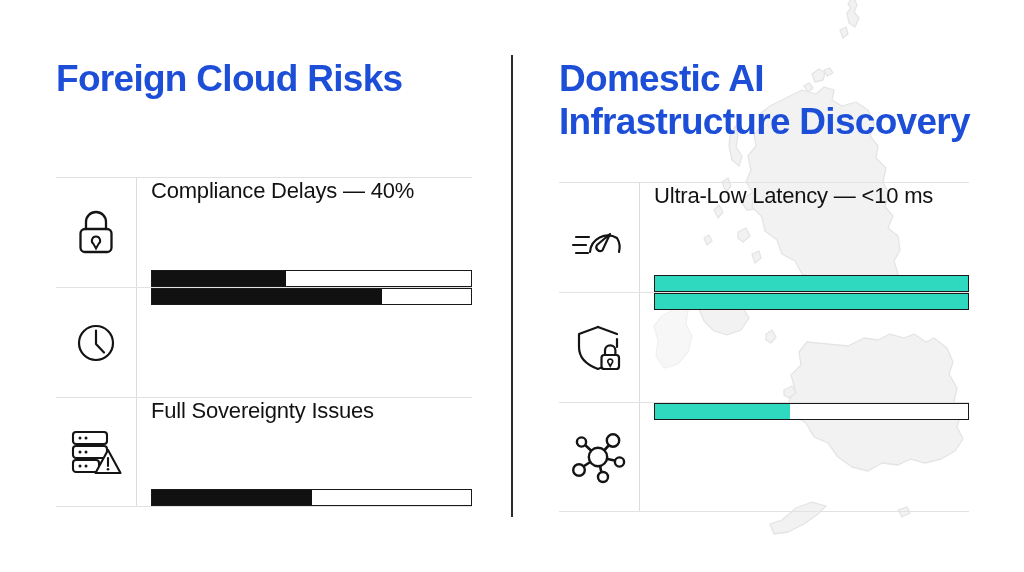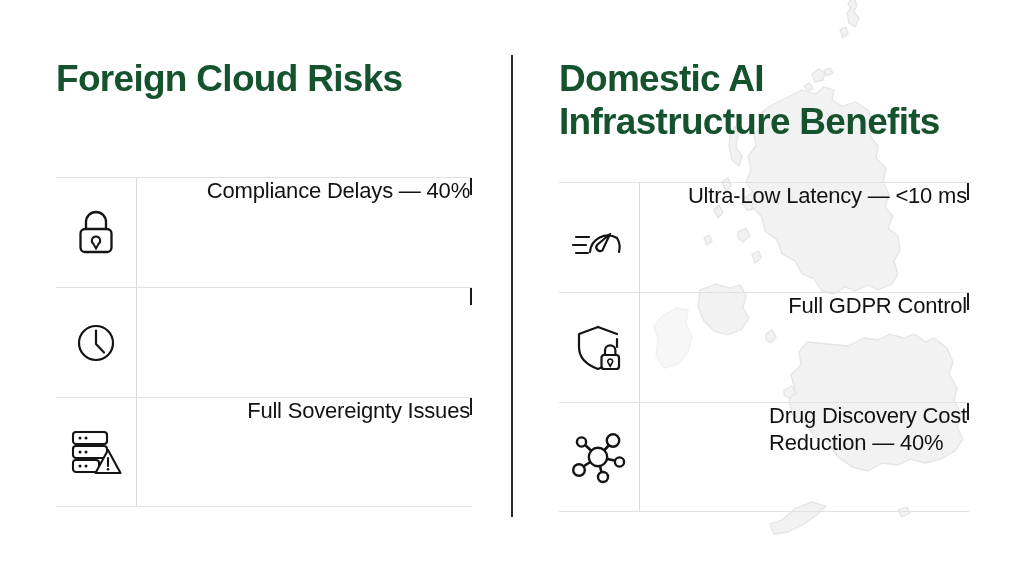--- a/index.html
+++ b/index.html
@@ -53,21 +53,21 @@
     top: 0;
   }
   .column.left  { left: 56px;  width: 416px; }
   .column.right { left: 559px; width: 410px; }
 
   .col-title {
     font-size: 37px;
     font-weight: 700;
     letter-spacing: -0.7px;
     line-height: 1.16;
-    color: #14532d;
+    color: #1d4ed8;
     position: absolute;
     top: 58px;
     white-space: pre-line;
   }
   .column.left  .col-title { left: 0; }
   .column.right .col-title { left: 0; width: 420px; }
 
   
   .rows {
     position: absolute;
@@ -91,23 +91,24 @@
     flex: 0 0 80px;
     display: flex;
     align-items: center;
     justify-content: center;
   }
   .row-icon svg { display: block; }
 
   .row-body {
     flex: 1 1 auto;
     border-left: 1px solid #dcdcdc;
-    padding-left: 23px;
+    padding-left: 14px;
     display: flex;
-    justify-content: flex-end;
+    flex-direction: column;
+    justify-content: space-between;
   }
 
   .row-label {
     font-size: 22px;
     font-weight: 400;
     line-height: 1.22;
     letter-spacing: -0.2px;
     color: #121212;
     white-space: pre-line;
     margin-bottom: 9px;
@@ -248,21 +249,21 @@
           </div>
         </div>
       </div>
 
     </div>
   </section>
 
   <section class="column right">
 
     <h1 class="col-title">Domestic AI
-Infrastructure Benefits</h1>
+Infrastructure Discovery</h1>
 
     <div class="rows">
 
       <div class="row">
         <div class="row-icon">
           <svg width="58" height="48" viewBox="0 0 58 48" fill="none" stroke="#141414" stroke-width="2.2" stroke-linecap="round">
             <path d="M20 38 A18 18 0 0 1 47 24 A18 18 0 0 1 49 38"></path>
             <path d="M40 20 L27 31 a3.9 3.9 0 0 0 5.4 5.4 z" stroke-linejoin="round"></path>
             <path d="M6 23 H19"></path>
             <path d="M3 31 H16"></path>
@@ -282,42 +283,39 @@
           <svg width="54" height="52" viewBox="0 0 54 52" fill="none" stroke="#141414" stroke-width="2.2">
             <path d="M26 5 L7 12 v13 c0 11 8 18 19 22 2.2 -0.85 4.2 -1.8 6 -2.9" stroke-linecap="round" stroke-linejoin="round"></path>
             <path d="M45 17 v8" stroke-linecap="round"></path>
             <path d="M45 12 L26 5" stroke-linecap="round"></path>
             <path d="M33 33 v-4.5 a5.2 5.2 0 0 1 10.4 0 V33" stroke-linecap="round"></path>
             <rect x="29.5" y="33" width="17.5" height="14" rx="2.8" fill="#ffffff"></rect>
             <path d="M38.2 37 a2.5 2.5 0 0 0 -1.6 4.4 l1.6 2.9 1.6 -2.9 A2.5 2.5 0 0 0 38.2 37 z" stroke-width="1.7"></path>
           </svg>
         </div>
         <div class="row-body">
-          <div class="row-label">Full GDPR Control</div>
           <div class="bar-track">
             <div class="bar-fill" style="width: 100%; background: rgb(47, 217, 191);"></div>
           </div>
         </div>
       </div>
 
       <div class="row two-line">
         <div class="row-icon">
           <svg width="56" height="54" viewBox="0 0 56 54" fill="none" stroke="#141414" stroke-width="2.4">
             <path d="M27 27 L13 14 M27 27 L40 13 M27 27 L46 31 M27 27 L10 38 M27 27 L31 45" stroke-width="2.6"></path>
             <circle cx="27" cy="27" r="9.2" fill="#ffffff"></circle>
             <circle cx="10.5" cy="12" r="4.6" fill="#ffffff"></circle>
             <circle cx="42" cy="10.5" r="6.2" fill="#ffffff"></circle>
             <circle cx="48.5" cy="32" r="4.6" fill="#ffffff"></circle>
             <circle cx="8" cy="40" r="5.8" fill="#ffffff"></circle>
             <circle cx="32" cy="47" r="5" fill="#ffffff"></circle>
           </svg>
         </div>
         <div class="row-body">
-          <div class="row-label">Drug Discovery Cost
-Reduction — 40%</div>
           <div class="bar-track">
             <div class="bar-fill" style="width: 43%; background: rgb(47, 217, 191);"></div>
           </div>
         </div>
       </div>
 
     </div>
   </section>
 
 </div>

